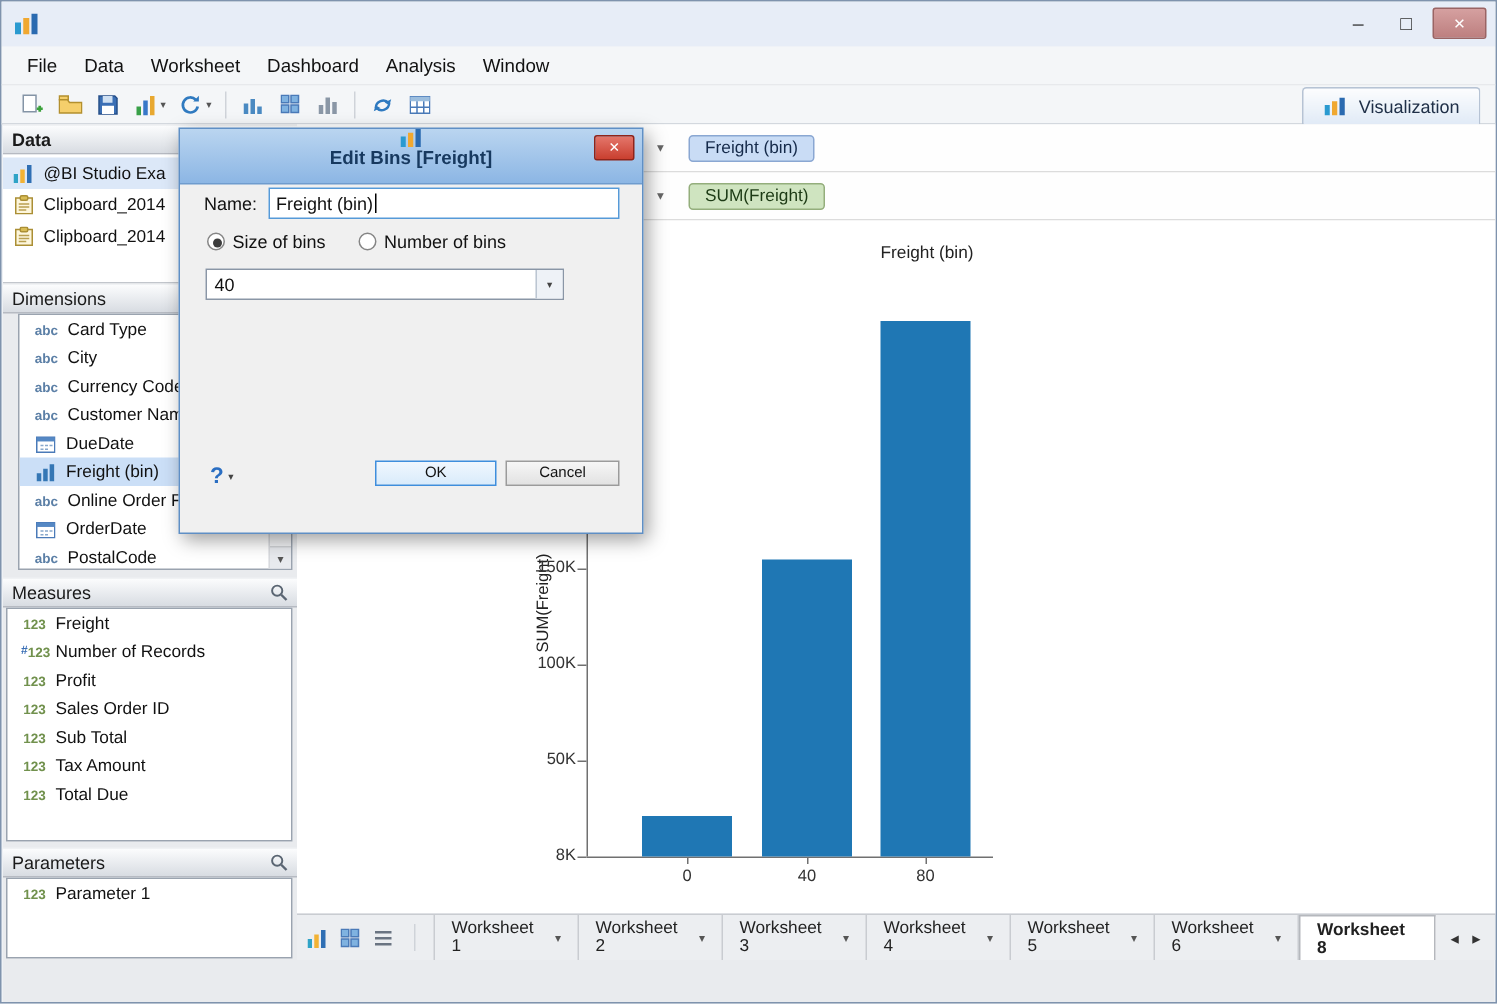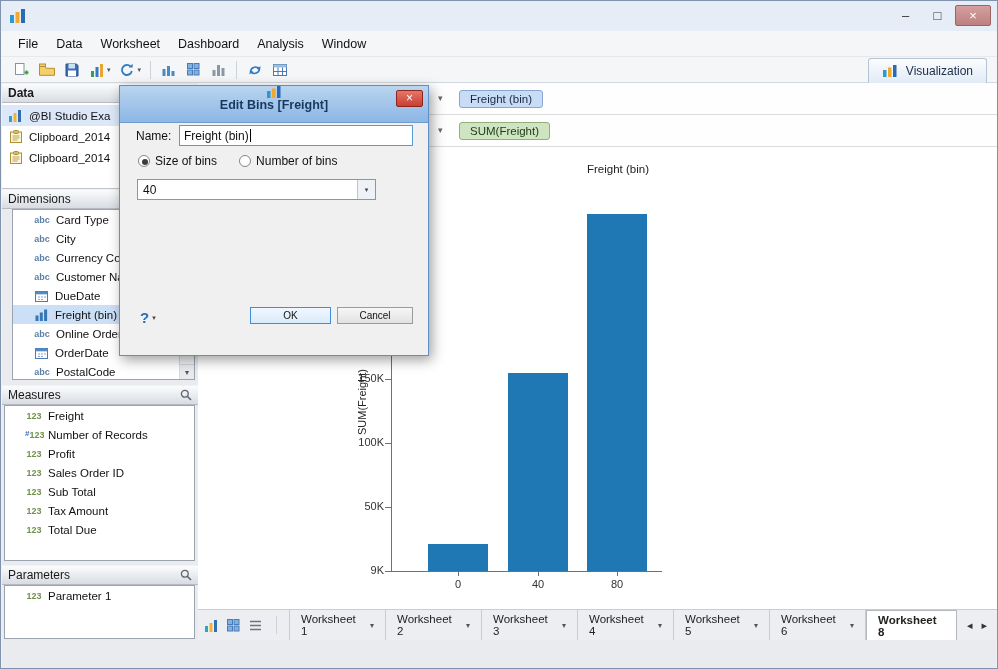--- a/index.html
+++ b/index.html
@@ -28,21 +28,21 @@
   .phdr { position:absolute; left:0; width:196px; height:20px; background:linear-gradient(#fbfcfd,#d8dce2); border-top:1px solid #f0f2f4; border-bottom:1px solid #b6bac2; display:flex; align-items:center; padding:0 6px; font-size:12px; color:#1a1a1a; }
   .phdr.bold { font-weight:bold; }
   .phdr .mag { margin-left:auto; display:flex; }
   .source-list { position:absolute; left:0; top:20px; width:196px; height:86px; background:#fff; border-bottom:1px solid #c2c6cc; padding-top:2px; }
   .src-item { height:21px; display:flex; align-items:center; gap:5px; padding-left:5px; font-size:11.5px; color:#111; white-space:nowrap; overflow:hidden; }
   .src-item.sel { background:#dce8f8; }
   .listbox { position:absolute; background:#fff; border:1px solid #9aa3af; overflow:hidden; }
   .listbox.dims   { left:10px; top:126px; width:183px; height:171px; }
   .listbox.meas   { left:2px;  top:322px; width:191px; height:156px; }
   .listbox.params { left:2px;  top:502px; width:191px; height:54px; }
-  .fld { height:19px; display:flex; align-items:center; gap:5px; padding-left:20px; font-size:11.5px; color:#111; white-space:nowrap; overflow:hidden; }
+  .fld { height:19px; display:flex; align-items:center; gap:5px; padding-left:9px; font-size:11.5px; color:#111; white-space:nowrap; overflow:hidden; }
   .fld.sel { background:#cbdff7; }
   .tic { flex:0 0 18px; width:18px; text-align:center; font-size:9px; font-weight:bold; }
   .tic.abc { color:#5b7fa6; }
   .tic.num { color:#71914d; }
   .tic .pfx { color:#3a6fb5; font-size:8px; vertical-align:2px; }
   .svg-ic { flex:0 0 17px; width:17px; display:inline-flex; justify-content:center; }
   .vscroll { position:absolute; right:0; top:0; bottom:0; width:15px; background:#f2f3f5; border-left:1px solid #d8dade; }
   .varrow { position:absolute; left:0; width:14px; height:15px; display:flex; align-items:center; justify-content:center; font-size:8px; color:#555; background:#e8eaee; }
   .varrow.up { top:0; border-bottom:1px solid #d0d2d6; }
   .varrow.dn { bottom:0; border-top:1px solid #d0d2d6; }
@@ -418,21 +418,21 @@
     <div class="shelf-row r2" id="shelf1">
         <span class="shelf-caret">▾</span>
         <span class="pill measure">SUM(Freight)</span>
       </div>
     <div class="chart" id="plot-wrap">
       <div class="chart-title">Freight (bin)</div>
       <div class="ylabel">SUM(Freight)</div>
       <div class="yaxis-line"></div>
       <div class="xaxis-line"></div>
       <div id="plot">
-          <div class="ytick-lab" style="top:417px">9K</div>
+          <div class="ytick-lab" style="top:417px">8K</div>
           <div class="ytick-mark" style="top:424px"></div>
           <div class="ytick-lab" style="top:353px">50K</div>
           <div class="ytick-mark" style="top:360px"></div>
           <div class="ytick-lab" style="top:289px">100K</div>
           <div class="ytick-mark" style="top:296px"></div>
           <div class="ytick-lab" style="top:225px">150K</div>
           <div class="ytick-mark" style="top:232px"></div>
           <div class="bar" style="left:230px; top:397px; height:27px; background:#1f77b4"></div>
           <div class="xtick-mark" style="left:260px"></div>
           <div class="xtick-lab" style="left:240px">0</div>

